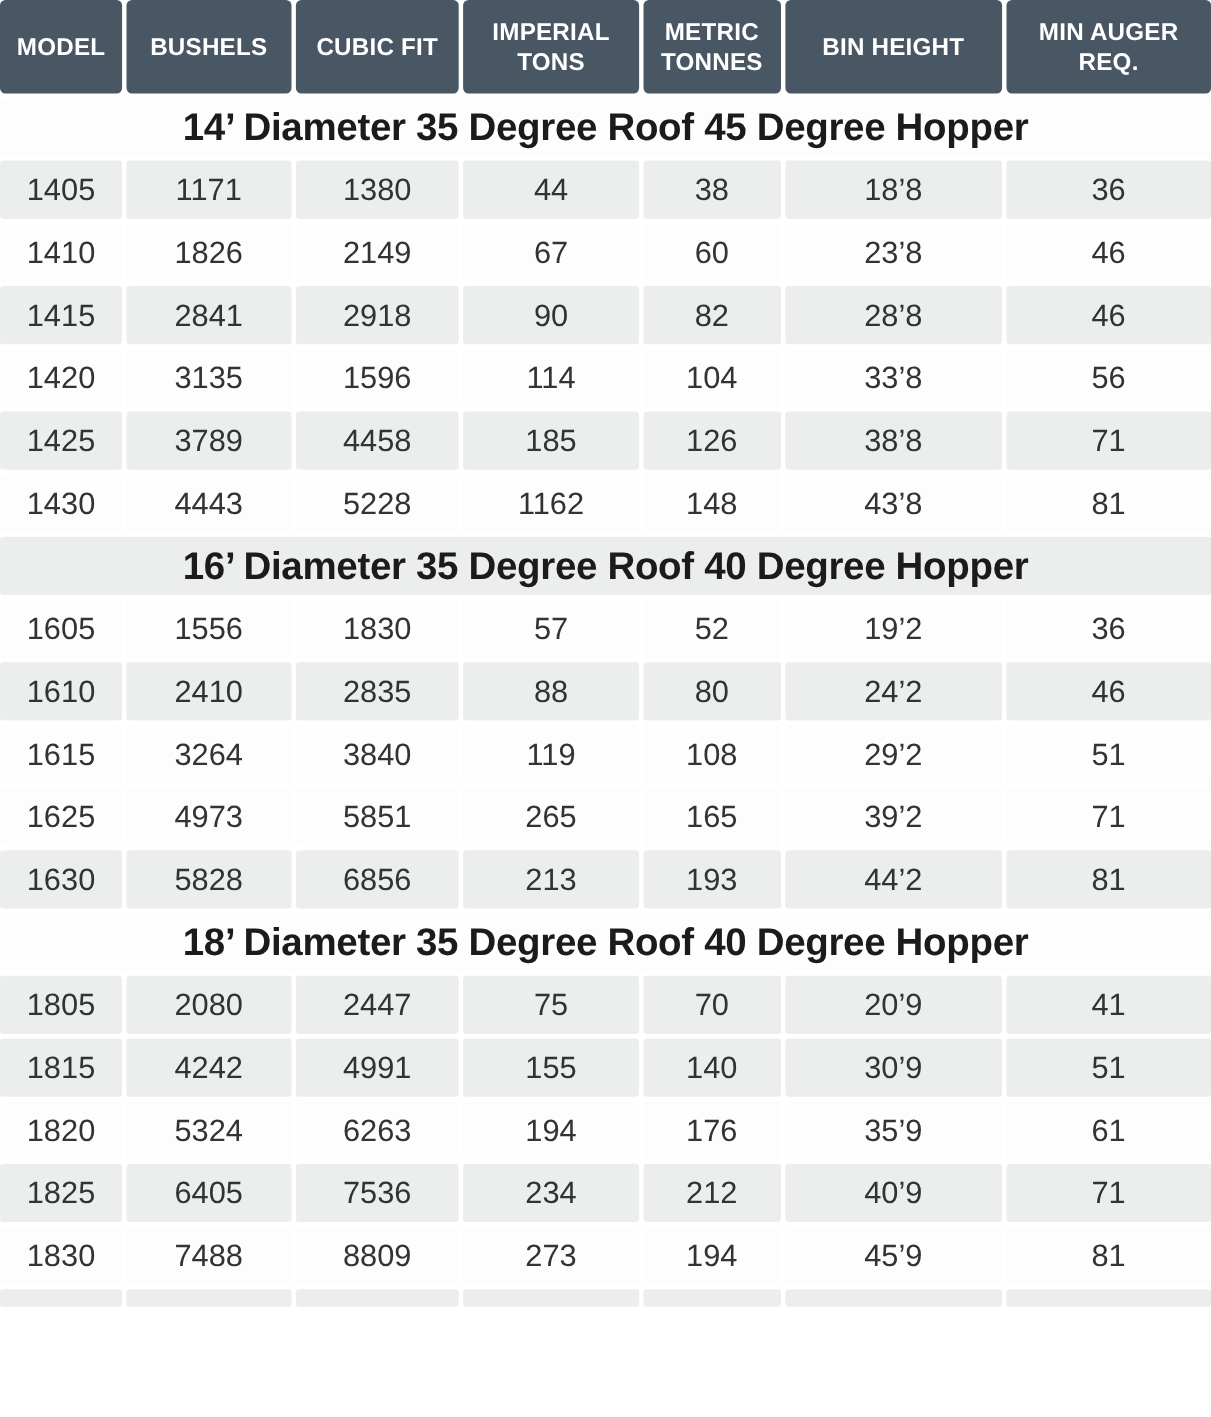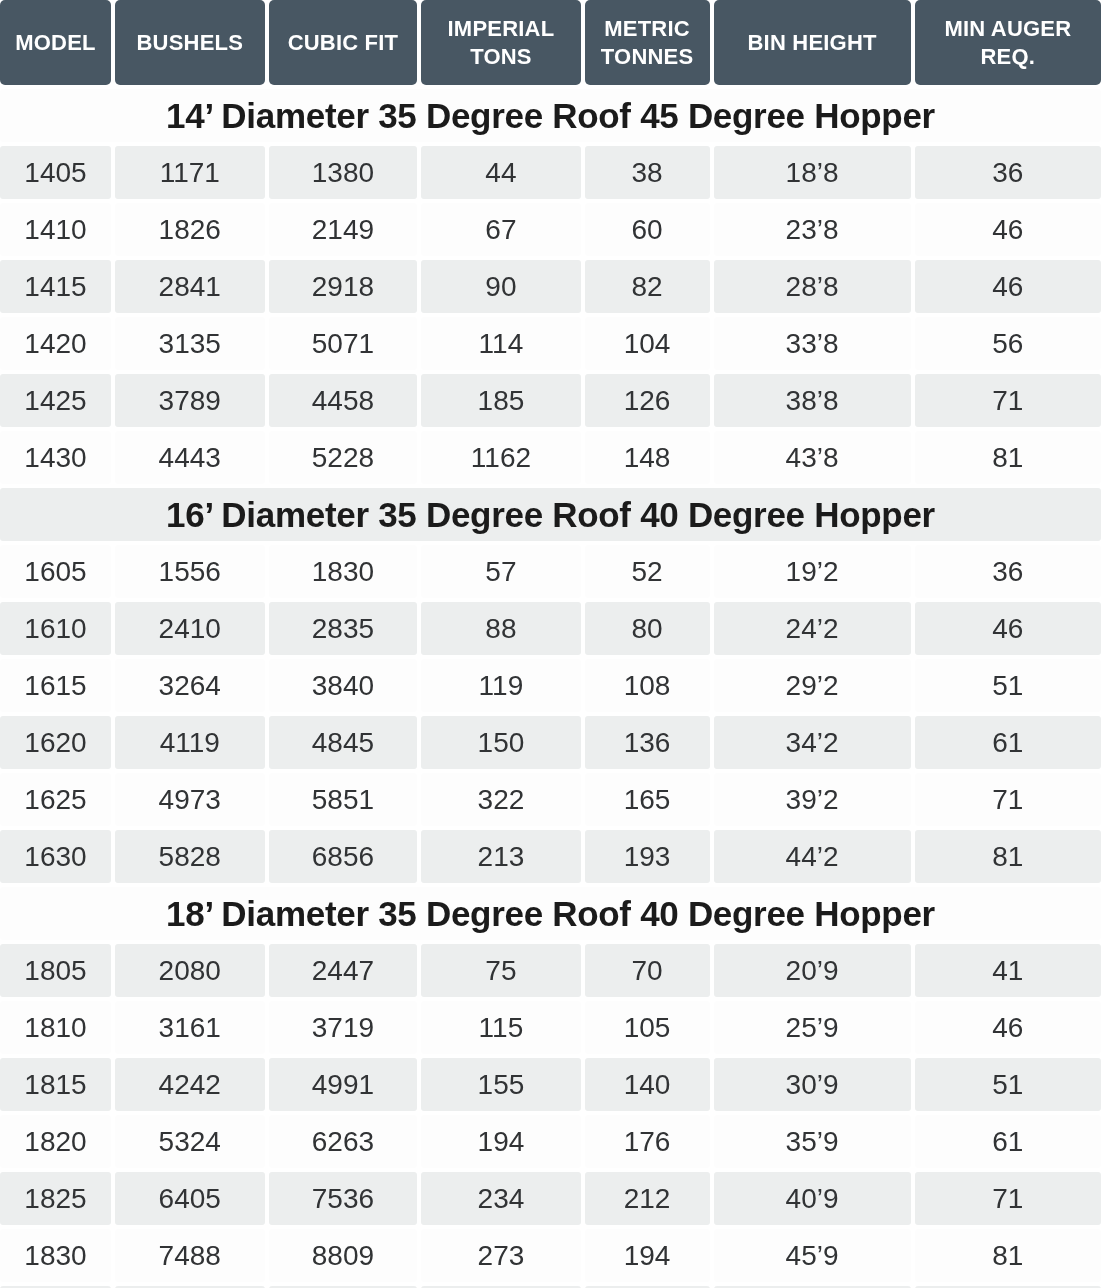--- a/index.html
+++ b/index.html
@@ -110,21 +110,21 @@
         <td data-name="table-cell">2841</td>
         <td data-name="table-cell">2918</td>
         <td data-name="table-cell">90</td>
         <td data-name="table-cell">82</td>
         <td data-name="table-cell">28’8</td>
         <td data-name="table-cell">46</td>
       </tr>
       <tr class="shade-white" data-name="table-row">
         <td data-name="table-cell">1420</td>
         <td data-name="table-cell">3135</td>
-        <td data-name="table-cell">5071</td>
+        <td data-name="table-cell">1596</td>
         <td data-name="table-cell">114</td>
         <td data-name="table-cell">104</td>
         <td data-name="table-cell">33’8</td>
         <td data-name="table-cell">56</td>
       </tr>
       <tr class="shade-gray" data-name="table-row">
         <td data-name="table-cell">1425</td>
         <td data-name="table-cell">3789</td>
         <td data-name="table-cell">4458</td>
         <td data-name="table-cell">185</td>
@@ -164,34 +164,25 @@
       </tr>
       <tr class="shade-white" data-name="table-row">
         <td data-name="table-cell">1615</td>
         <td data-name="table-cell">3264</td>
         <td data-name="table-cell">3840</td>
         <td data-name="table-cell">119</td>
         <td data-name="table-cell">108</td>
         <td data-name="table-cell">29’2</td>
         <td data-name="table-cell">51</td>
       </tr>
-      <tr class="shade-gray" data-name="table-row">
-        <td data-name="table-cell">1620</td>
-        <td data-name="table-cell">4119</td>
-        <td data-name="table-cell">4845</td>
-        <td data-name="table-cell">150</td>
-        <td data-name="table-cell">136</td>
-        <td data-name="table-cell">34’2</td>
-        <td data-name="table-cell">61</td>
-      </tr>
       <tr class="shade-white" data-name="table-row">
         <td data-name="table-cell">1625</td>
         <td data-name="table-cell">4973</td>
         <td data-name="table-cell">5851</td>
-        <td data-name="table-cell">322</td>
+        <td data-name="table-cell">265</td>
         <td data-name="table-cell">165</td>
         <td data-name="table-cell">39’2</td>
         <td data-name="table-cell">71</td>
       </tr>
       <tr class="shade-gray" data-name="table-row">
         <td data-name="table-cell">1630</td>
         <td data-name="table-cell">5828</td>
         <td data-name="table-cell">6856</td>
         <td data-name="table-cell">213</td>
         <td data-name="table-cell">193</td>
@@ -203,29 +194,20 @@
       </tr>
       <tr class="shade-gray" data-name="table-row">
         <td data-name="table-cell">1805</td>
         <td data-name="table-cell">2080</td>
         <td data-name="table-cell">2447</td>
         <td data-name="table-cell">75</td>
         <td data-name="table-cell">70</td>
         <td data-name="table-cell">20’9</td>
         <td data-name="table-cell">41</td>
       </tr>
-      <tr class="shade-white" data-name="table-row">
-        <td data-name="table-cell">1810</td>
-        <td data-name="table-cell">3161</td>
-        <td data-name="table-cell">3719</td>
-        <td data-name="table-cell">115</td>
-        <td data-name="table-cell">105</td>
-        <td data-name="table-cell">25’9</td>
-        <td data-name="table-cell">46</td>
-      </tr>
       <tr class="shade-gray" data-name="table-row">
         <td data-name="table-cell">1815</td>
         <td data-name="table-cell">4242</td>
         <td data-name="table-cell">4991</td>
         <td data-name="table-cell">155</td>
         <td data-name="table-cell">140</td>
         <td data-name="table-cell">30’9</td>
         <td data-name="table-cell">51</td>
       </tr>
       <tr class="shade-white" data-name="table-row">

